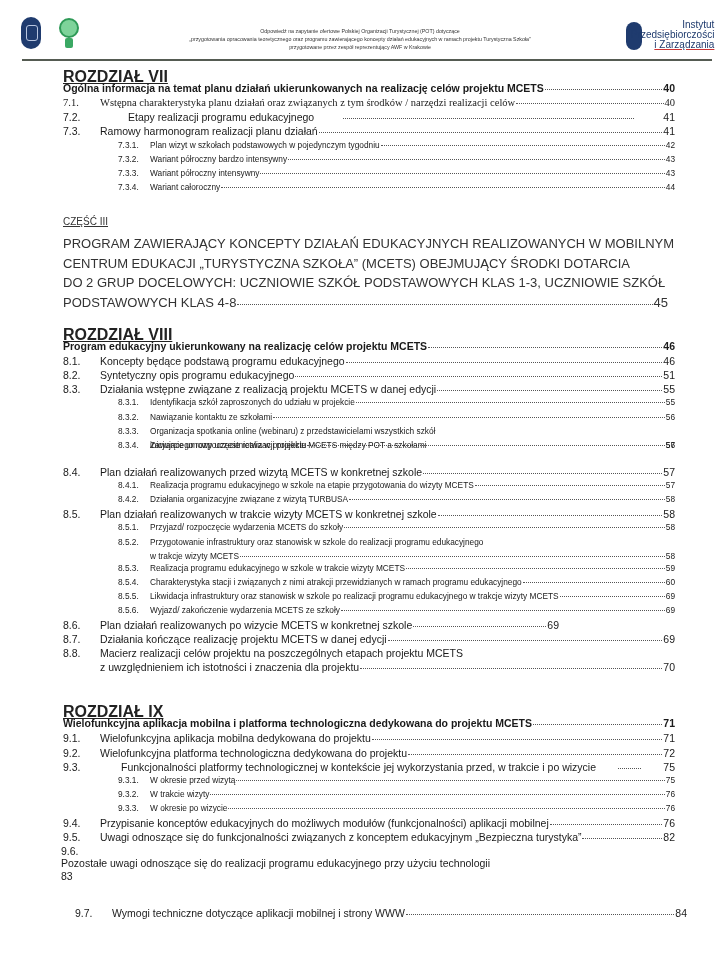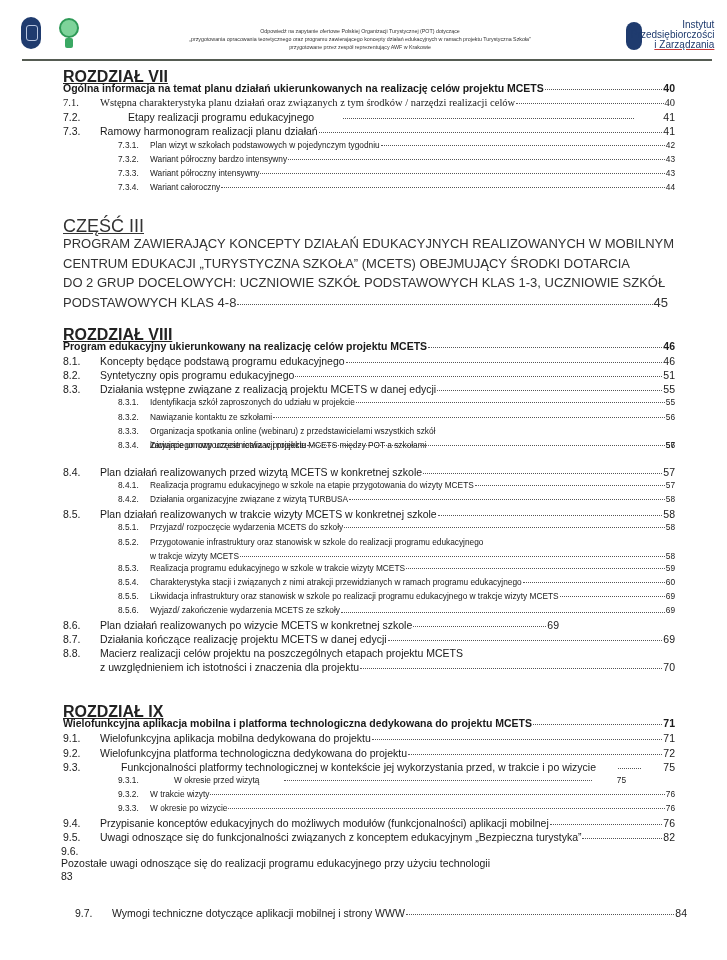--- a/index.html
+++ b/index.html
@@ -26,21 +26,21 @@
   .toc { position:absolute; left:0; top:0; width:727px; }
   .line { position:absolute; display:flex; align-items:baseline; white-space:nowrap; }
   .line .num { flex:none; }
   .line .txt { flex:none; }
   .line .dots { flex:1 1 auto; overflow:hidden; margin:0 1px; border-bottom:1px dotted #555; height:0; position:relative; top:-2px; }
   .line .pg { flex:none; }
   .chap { position:absolute; left:63px; font-weight:bold; font-size:16px; text-decoration:underline; color:#222; }
   .bold { font-weight:bold; font-size:10.5px; }
   .lvl2 { font-size:10.5px; }
   .lvl3 { font-size:8.3px; }
-  .part-title { position:absolute; left:63px; top:216px; font-size:18px; text-decoration:underline; color:#333; }
+  .part-title { position:absolute; left:63px; top:216px; font-size:10px; text-decoration:underline; color:#333; }
   .part-body { position:absolute; left:63px; top:234px; width:620px; font-size:13px; line-height:19.5px; color:#333; }
   .part-body .l { display:block; white-space:nowrap; }
 </style>
 </head>
 <body>
 
 <div class="header">
   <div class="logo-left1"></div>
   <div class="logo-left2">
     <div class="globe"></div>
@@ -233,21 +233,21 @@
       <span class="txt">Charakterystyka stacji i związanych z nimi atrakcji przewidzianych w ramach programu edukacyjnego</span>
       <span class="dots"></span>
       <span class="pg">60</span>
     </div>
     <div class="line lvl3" style="left: 118px; width: 557px; top: 591px;">
       <span class="num" style="width:32px">8.5.5.</span>
       <span class="txt">Likwidacja infrastruktury oraz stanowisk w szkole po realizacji programu edukacyjnego w trakcje wizyty MCETS</span>
       <span class="dots"></span>
       <span class="pg">69</span>
     </div>
-    <div class="line lvl3" style="left: 118px; width: 557px; top: 605px; align-items: flex-end;">
+    <div class="line lvl3" style="left: 118px; width: 557px; top: 605px;">
       <span class="num" style="width:32px">8.5.6.</span>
       <span class="txt">Wyjazd/ zakończenie wydarzenia MCETS ze szkoły</span>
       <span class="dots"></span>
       <span class="pg">69</span>
     </div>
     <div class="line lvl2" style="left: 63px; width: 496px; top: 619px;">
       <span class="num" style="width:37px">8.6.</span>
       <span class="txt">Plan działań realizowanych po wizycie MCETS w konkretnej szkole</span>
       <span class="dots"></span>
       <span class="pg">69</span>
@@ -278,21 +278,21 @@
       <span class="txt">Wielofunkcyjna platforma technologiczna dedykowana do projektu</span>
       <span class="dots"></span>
       <span class="pg">72</span>
     </div>
     <div class="line lvl2" style="left: 63px; width: 612px; top: 761px; gap: 21px;">
       <span class="num" style="width:37px">9.3.</span>
       <span class="txt">Funkcjonalności platformy technologicznej w kontekście jej wykorzystania przed, w trakcie i po wizycie</span>
       <span class="dots"></span>
       <span class="pg">75</span>
     </div>
-    <div class="line lvl3" style="left: 118px; width: 508px; top: 775px; gap: 24px;">
+    <div class="line lvl3" style="left: 118px; width: 557px; top: 775px;">
       <span class="num" style="width:32px">9.3.1.</span>
       <span class="txt">W okresie przed wizytą</span>
       <span class="dots"></span>
       <span class="pg">75</span>
     </div>
     <div class="line lvl3" style="left: 118px; width: 557px; top: 789px;">
       <span class="num" style="width:32px">9.3.2.</span>
       <span class="txt">W trakcie wizyty</span>
       <span class="dots"></span>
       <span class="pg">76</span>

